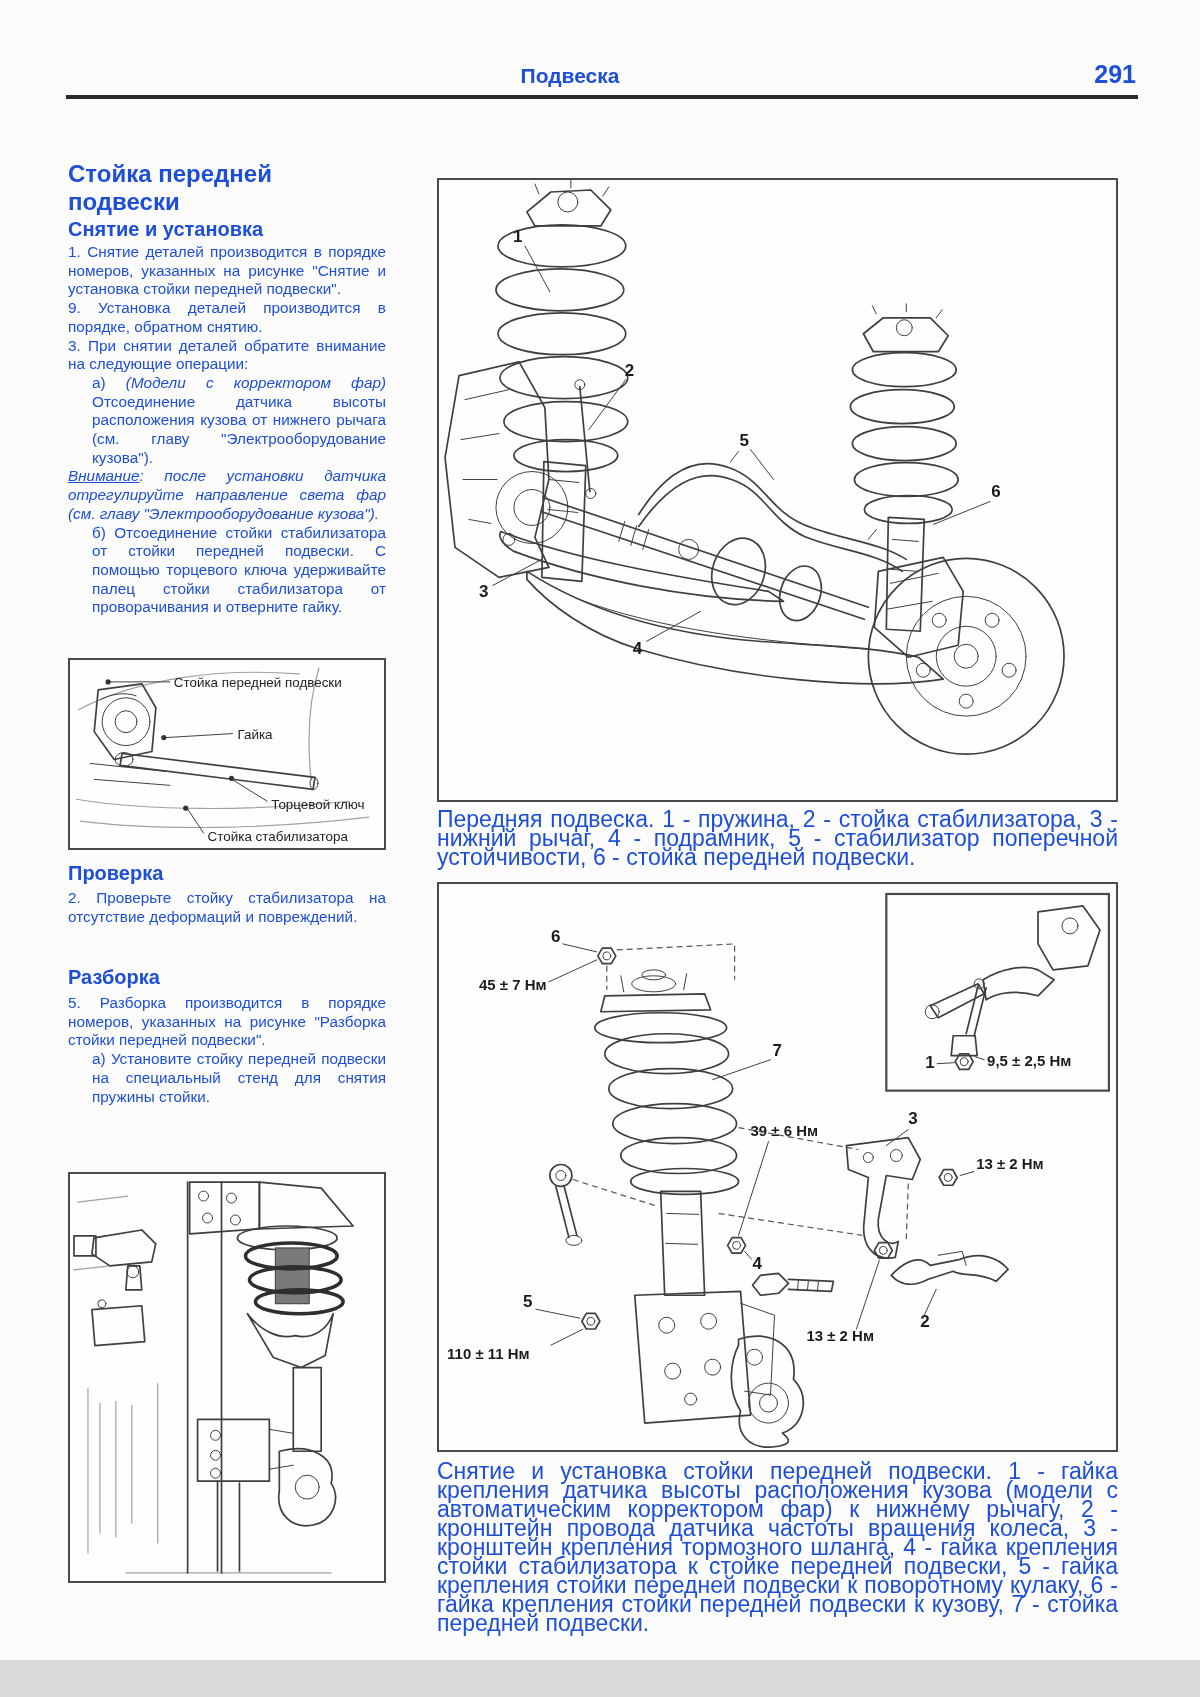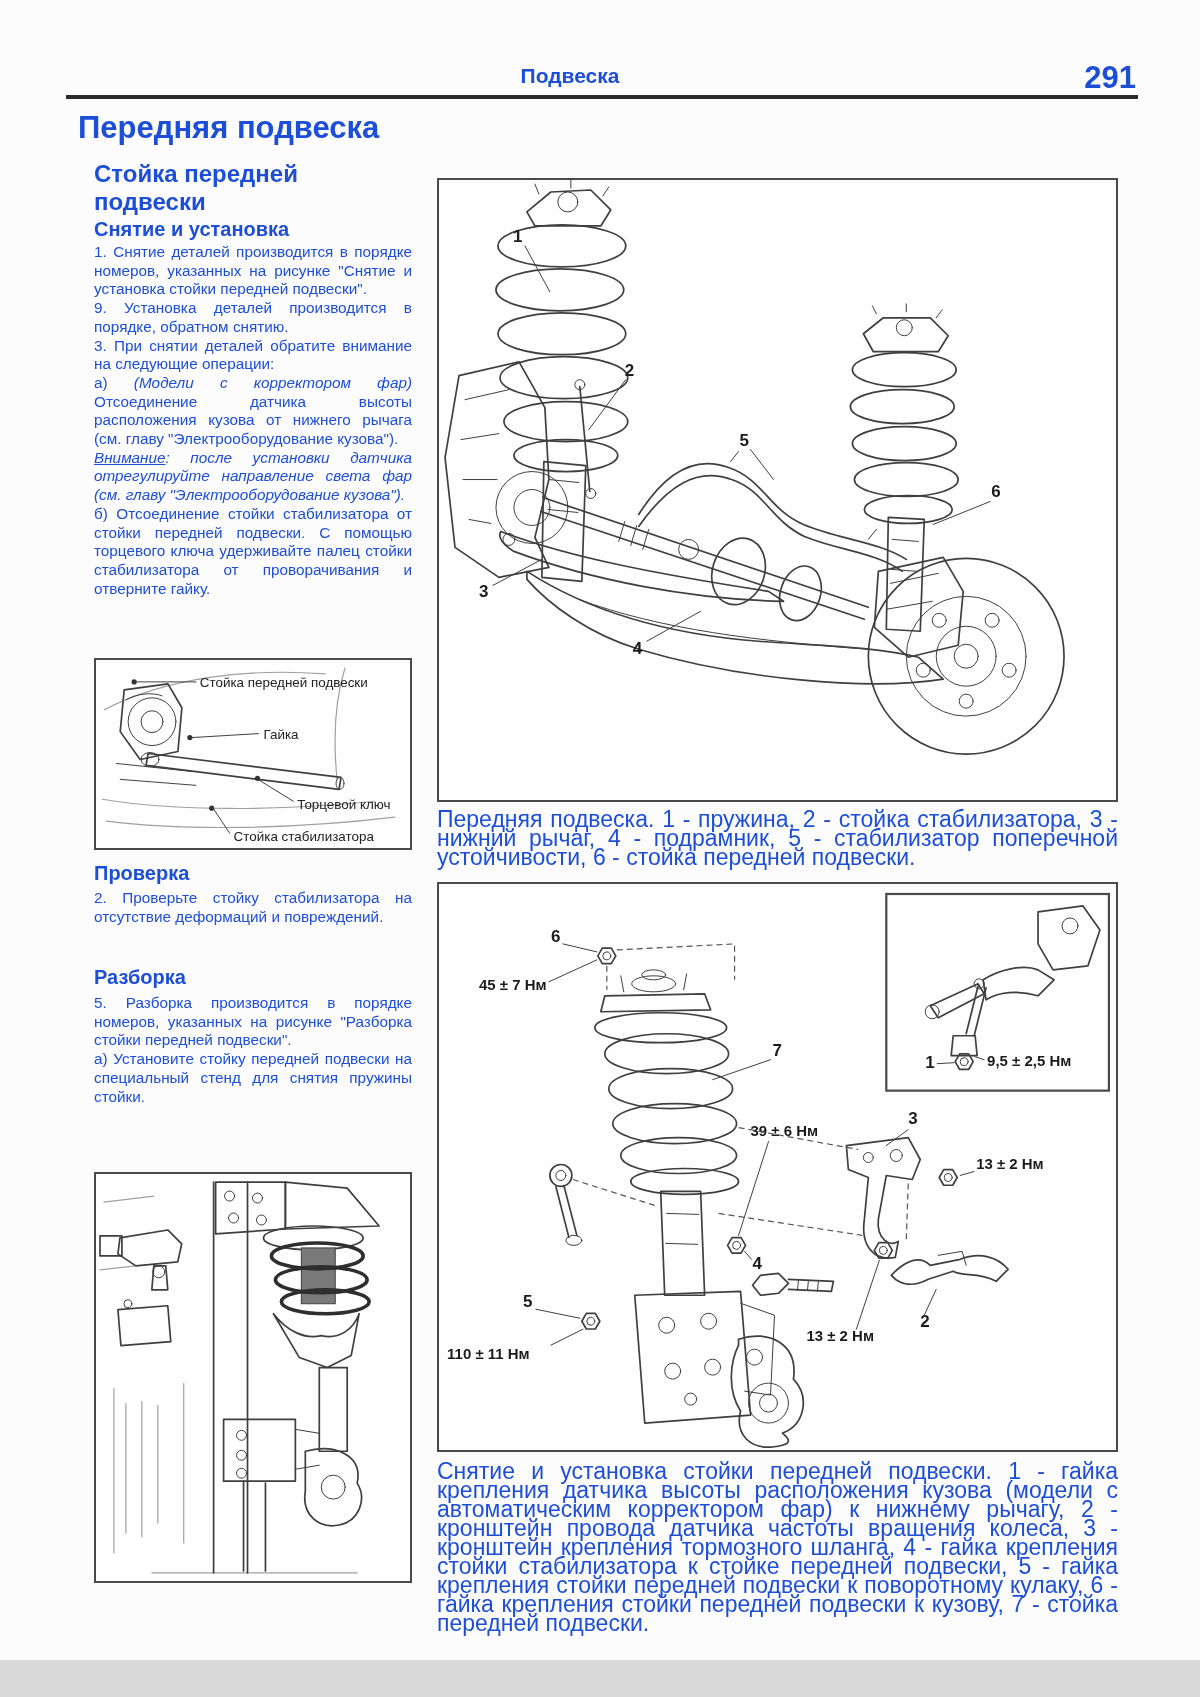--- a/index.html
+++ b/index.html
@@ -4,30 +4,30 @@
 <style>
   * { margin:0; padding:0; box-sizing:border-box; }
   html,body { background:#d9d9d9; }
   .page {
     position:relative; width:1200px; height:1660px; margin:0 auto;
     background:#fcfcfc; color:#1d4ed8;
     font-family:"Liberation Sans", sans-serif; overflow:hidden;
   }
   .rh-title { position:absolute; top:64px; left:70px; width:1000px; text-align:center;
     font-weight:bold; font-size:21px; }
-  .rh-page  { position:absolute; top:60px; right:64px; font-weight:bold; font-size:31px; }
+  .rh-page  { position:absolute; top:60px; right:64px; font-weight:bold; font-size:25px; }
   .rule { position:absolute; top:95px; left:66px; width:1072px; height:4px; background:#2b2b2b; }
   .h1 { position:absolute; top:110px; left:78px; font-size:31px; font-weight:bold; }
 
   .abs { position:absolute; }
-  .col { left:94px; width:318px; }
+  .col { left:68px; width:318px; }
   .h2 { font-size:24px; font-weight:bold; line-height:28px; }
   .h3 { font-size:20px; font-weight:bold; }
   .body p { font-size:15.3px; line-height:18.7px; text-align:justify; }
-  .sub { }
+  .sub { margin-left:24px; }
   .it { font-style:italic; }
   .warn { font-style:italic; }
   .wl { text-decoration:underline; }
 
   .figbox { border:2.5px solid #4a4a4a; background:#fefefe; }
   .cap { font-size:23px; font-weight:normal; line-height:19px; text-align:justify; }
 
   svg { display:block; }
   .ln  { stroke:#3f3f3f; fill:none; stroke-width:1.7; stroke-linejoin:round; stroke-linecap:round; }
   .lnt { stroke:#3f3f3f; fill:none; stroke-width:1;   stroke-linejoin:round; stroke-linecap:round; }
@@ -39,21 +39,20 @@
   .lbl { font-family:"Liberation Sans",sans-serif; font-size:13.5px; fill:#222; }
 </style>
 </head>
 <body>
 
 <div class="page">
 
   <div class="rh-title">Подвеска</div>
   <div class="rh-page">291</div>
   <div class="rule"></div>
-  <div class="h1">Передняя подвеска</div>
 
   <div class="abs col h2" style="top:160px">Стойка передней подвески</div>
   <div class="abs col h3" style="top:218px">Снятие и установка</div>
 
   <div class="abs col body" style="top:243px;height:414px;overflow:hidden">
     <p>1. Снятие деталей производится в порядке номеров, указанных на рисунке "Снятие и установка стойки передней подвески".</p>
     <p>9. Установка деталей производится в порядке, обратном снятию.</p>
     <p>3. При снятии деталей обратите внимание на следующие операции:</p>
     <p class="sub"><span>а)</span> <span class="it">(Модели с корректором фар)</span> <span>Отсоединение датчика высоты расположения кузова от нижнего рычага (см. главу "Электрооборудование кузова").</span></p>
     <p class="warn"><span class="wl">Внимание</span><span>: после установки датчика отрегулируйте направление света фар (см. главу "Электрооборудование кузова").</span></p>

